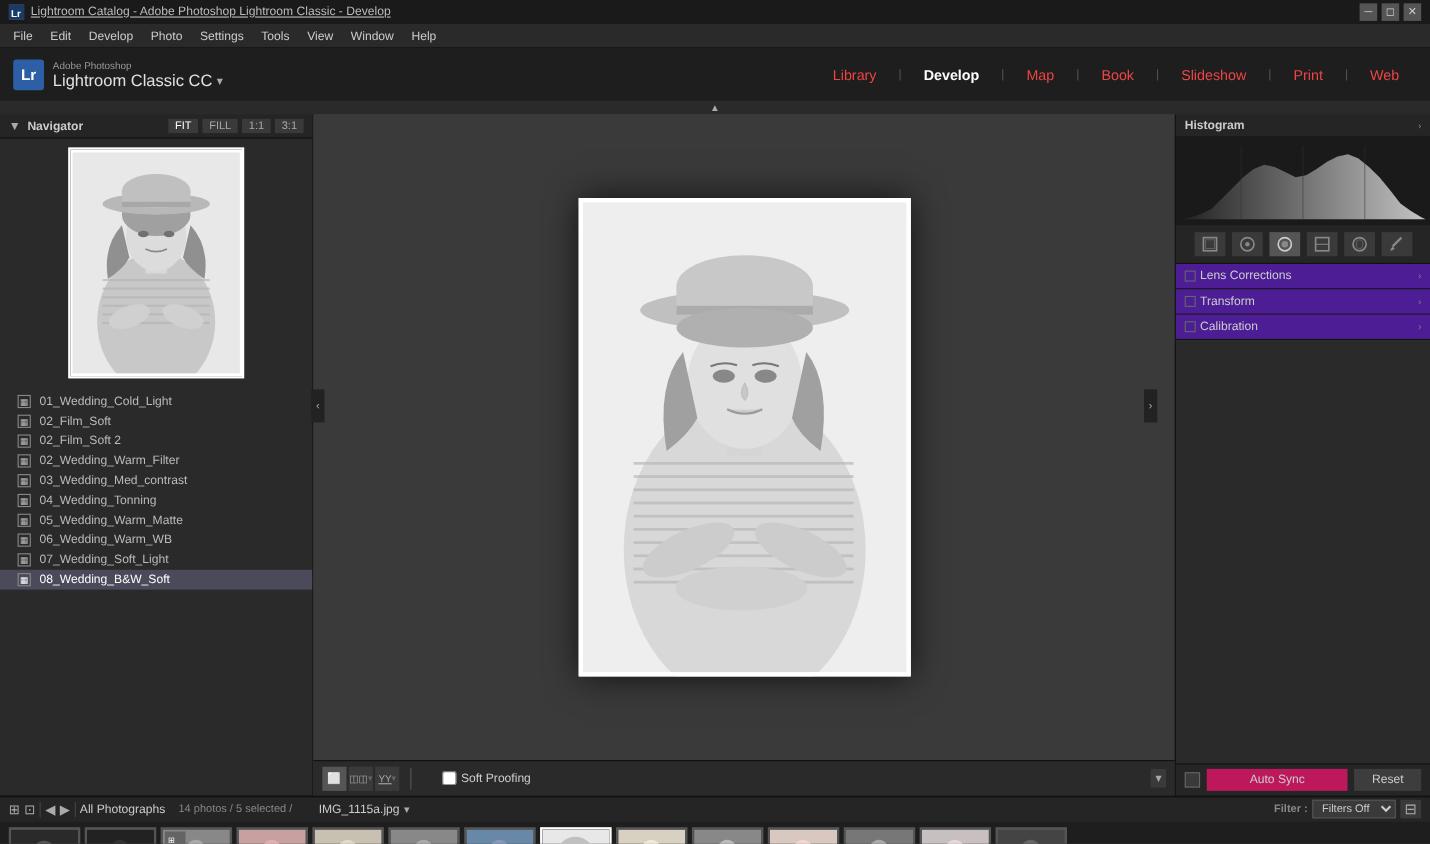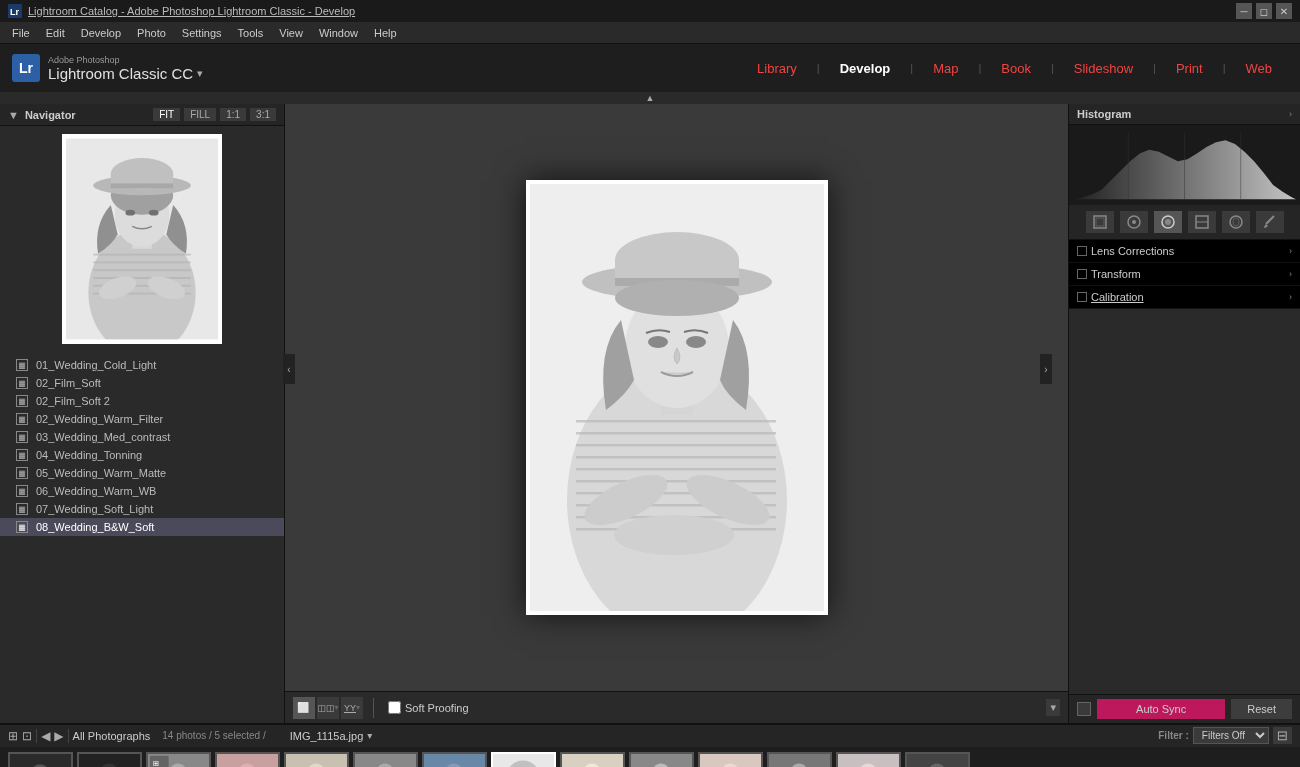--- a/index.html
+++ b/index.html
@@ -55,36 +55,36 @@
 
     
     #center-panel { flex: 1; display: flex; flex-direction: column; background: #3a3a3a; }
     #photo-area { flex: 1; display: flex; align-items: center; justify-content: center; background: #3a3a3a; }
     #main-photo { width: 302px; height: 435px; background: #f0f0f0; box-shadow: 0 0 30px rgba(0,0,0,0.7); display: flex; align-items: center; justify-content: center; overflow: hidden; }
     #main-photo svg { width: 100%; height: 100%; }
 
     
     #develop-toolbar { height: 32px; background: #2a2a2a; display: flex; align-items: center; padding: 0 8px; gap: 6px; border-top: 1px solid #111; }
     .tool-separator { width: 1px; height: 20px; background: #555; }
-    #soft-proofing-check { display: flex; align-items: center; gap: 4px; margin-left: 8px; }
+    #soft-proofing-check { display: flex; align-items: center; gap: 4px; margin-left: 22px; }
     #soft-proofing-check input { cursor: pointer; }
     #toolbar-right { margin-left: auto; display: flex; align-items: center; }
     .toolbar-dropdown { background: #3a3a3a; border: none; color: #aaa; font-size: 11px; cursor: pointer; padding: 2px 4px; }
 
     
     #right-panel { width: 232px; background: #2a2a2a; display: flex; flex-direction: column; border-left: 1px solid #111; }
     #histogram-header { display: flex; align-items: center; justify-content: space-between; padding: 4px 8px; background: #252525; border-bottom: 1px solid #111; }
     #histogram-title { font-size: 11px; color: #ccc; font-weight: bold; }
     #histogram-area { height: 80px; background: #1a1a1a; display: flex; align-items: flex-end; justify-content: center; padding: 4px; }
 
     #histogram-tools { display: flex; align-items: center; justify-content: center; padding: 6px; gap: 6px; background: #252525; border-bottom: 1px solid #111; }
     .hist-tool { width: 28px; height: 22px; background: #3a3a3a; border: none; color: #aaa; cursor: pointer; display: flex; align-items: center; justify-content: center; font-size: 11px; }
 
     .panel-section { border-bottom: 1px solid #111; }
-    .panel-section-header { display: flex; align-items: center; justify-content: space-between; padding: 5px 8px; background: #000000; cursor: pointer; }
+    .panel-section-header { display: flex; align-items: center; justify-content: space-between; padding: 5px 8px; background: #4c1d95; cursor: pointer; }
     .panel-section-title { font-size: 11px; color: #ccc; }
     .panel-section-arrow { color: #888; font-size: 9px; }
     .panel-checkbox { width: 10px; height: 10px; border: 1px solid #666; margin-right: 4px; }
 
     
     #sync-bar { display: flex; align-items: center; padding: 4px 8px; gap: 6px; background: #252525; border-top: 1px solid #111; margin-top: auto; }
     .sync-toggle { width: 14px; height: 14px; background: #3a3a3a; border: 1px solid #666; cursor: pointer; }
     #auto-sync-btn { flex: 1; padding: 4px 8px; background: #be185d; border: none; color: #ccc; font-size: 11px; cursor: pointer; text-align: center; }
     #reset-btn { padding: 4px 16px; background: #3d3d3d; border: none; color: #ccc; font-size: 11px; cursor: pointer; }
 
@@ -456,21 +456,21 @@
         <div style="display:flex;align-items:center;">
           <div class="panel-checkbox"></div>
           <span class="panel-section-title">Transform</span>
         </div>
         <span class="panel-section-arrow">›</span>
       </div>
     </div>
 
     <div class="panel-section">
       <div class="panel-section-header">
-        <div style="display:flex;align-items:center;text-decoration:underline;">
+        <div style="display:flex;align-items:center;">
           <div class="panel-checkbox"></div>
           <span class="panel-section-title">Calibration</span>
         </div>
         <span class="panel-section-arrow">›</span>
       </div>
     </div>
 
     <div id="sync-bar">
       <div class="sync-toggle"></div>
       <button id="auto-sync-btn">Auto Sync</button>

